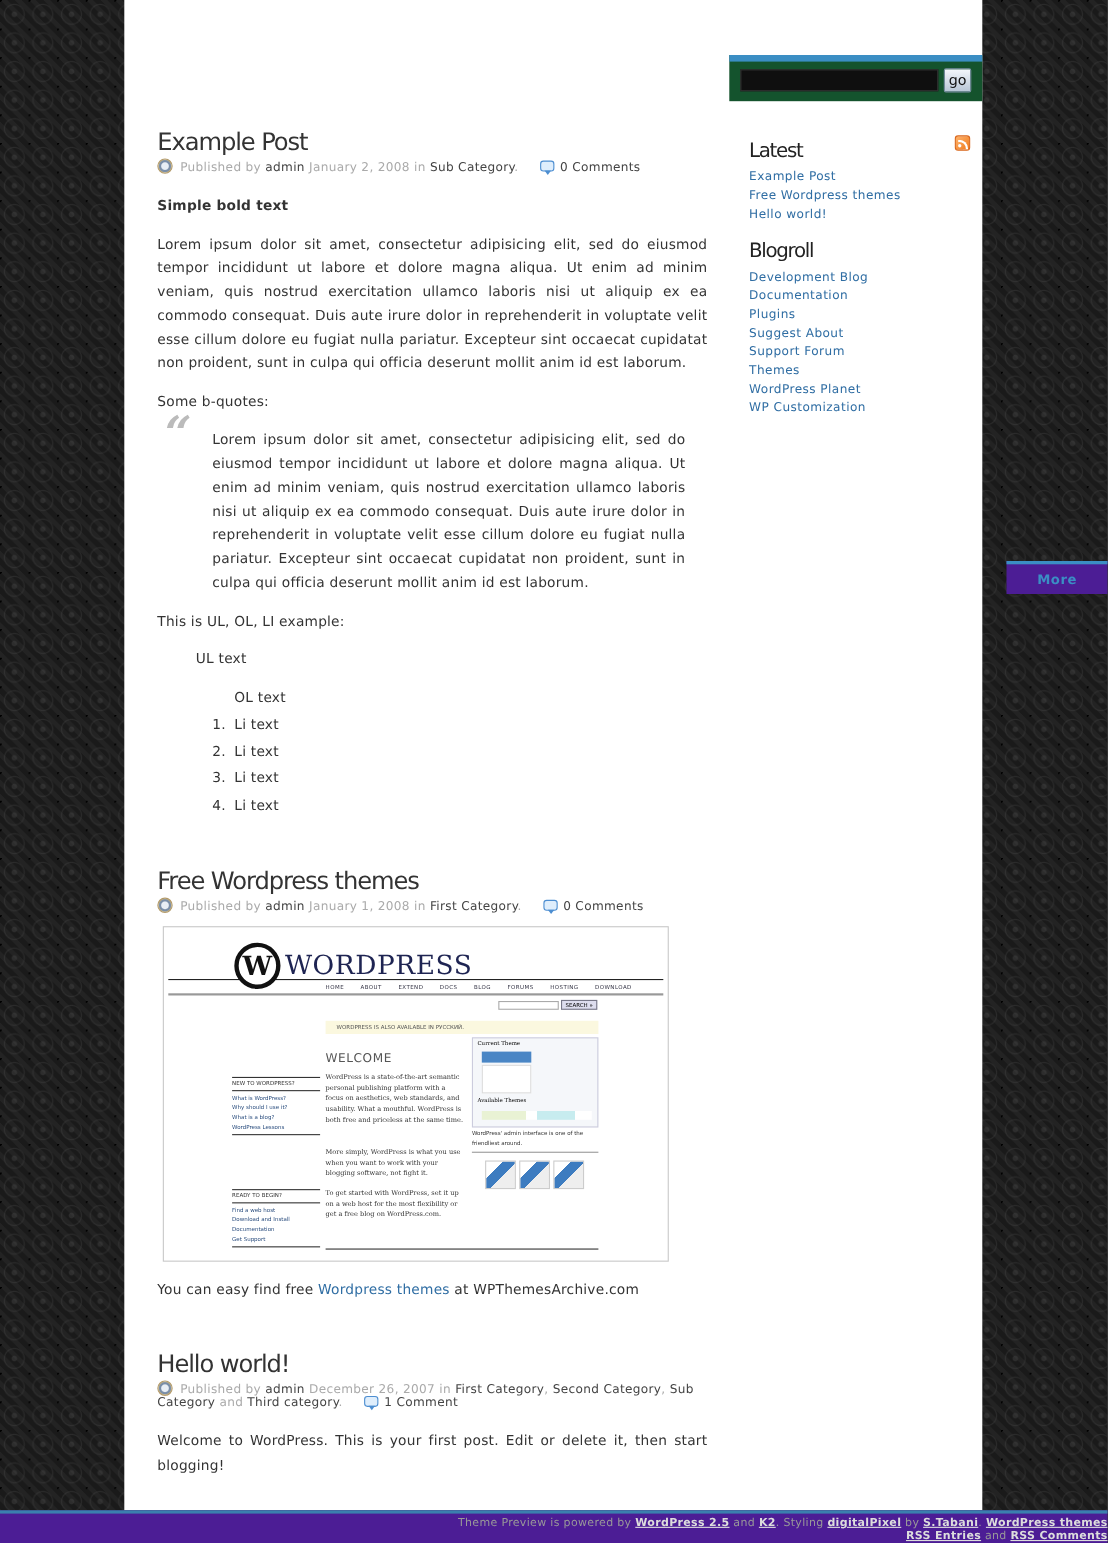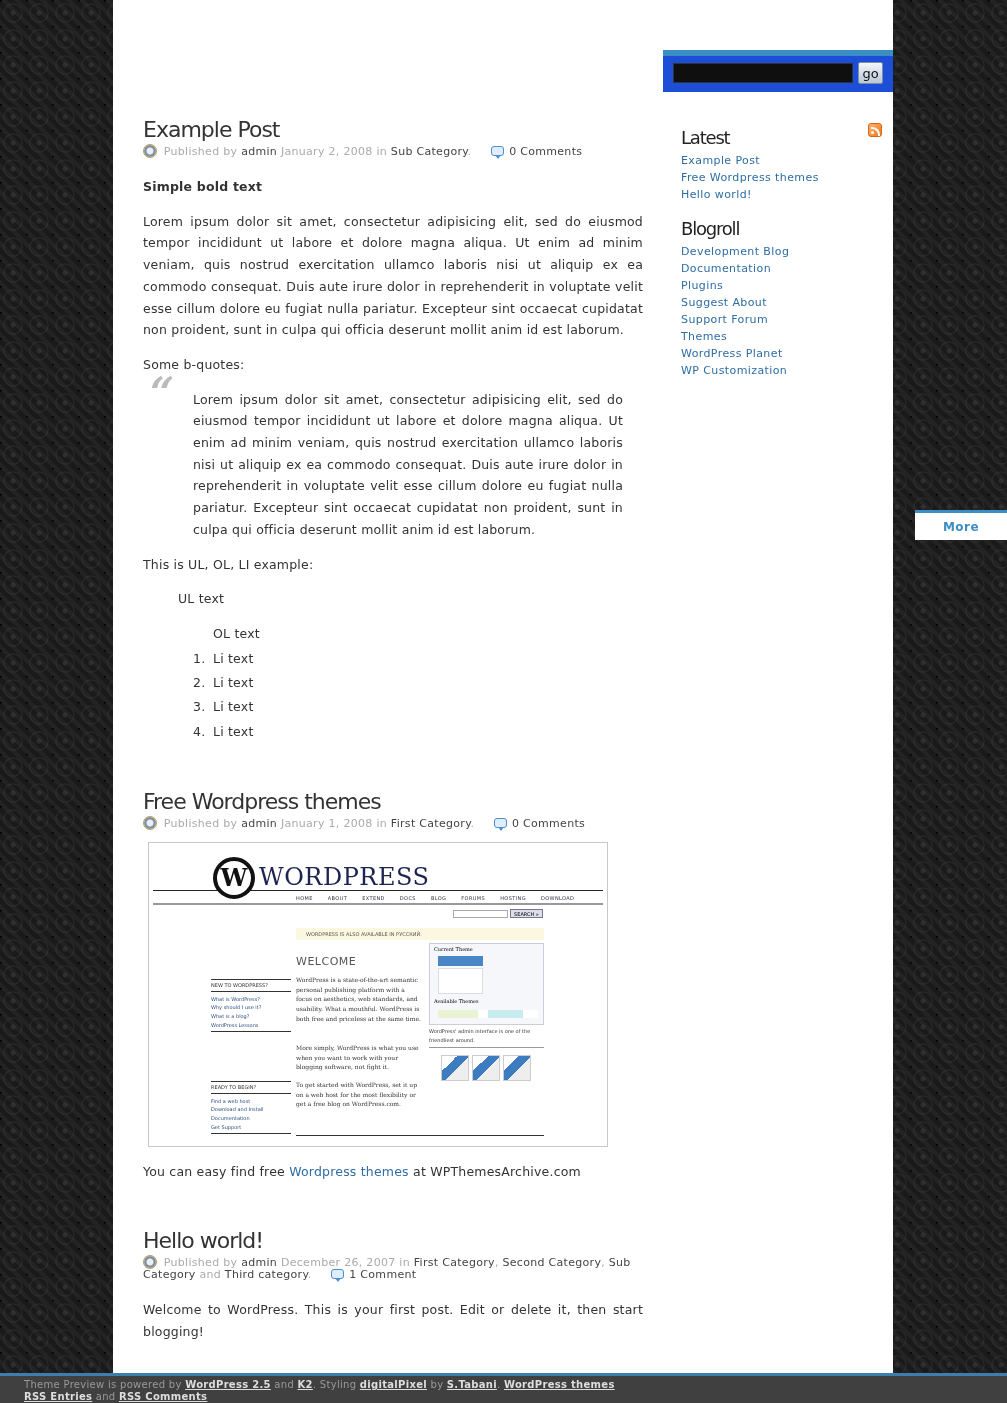--- a/index.html
+++ b/index.html
@@ -37,21 +37,21 @@
     font-family: "DejaVu Sans", sans-serif; font-weight: bold; font-size: 27px; letter-spacing: -1px;
   }
   #nav { position: absolute; right: 0; top: 0; height: 50px; display: flex; }
   #nav a {
     display: block; height: 50px; line-height: 50px; padding: 0 11px;
     font-size: 11px; color: #fff; text-decoration: none; letter-spacing: .5px;
   }
   #nav a.current { background: #fff; color: #222; padding: 0 10px; }
   #searchbox {
     position: absolute; left: 550px; top: 50px; width: 230px; height: 42px;
-    background: #1d4ed8; border-top: 6px solid #3b8ec4;
+    background: #14532d; border-top: 6px solid #3b8ec4;
   }
   #searchbox input {
     position: absolute; left: 10px; top: 7px; width: 180px; height: 20px;
     background: #0f0f0f; border: 1px solid #333; color: #ccc; font-size: 11px; padding: 0 4px;
   }
   #searchbox button {
     position: absolute; left: 195px; top: 6px; width: 25px; height: 22px;
     background: linear-gradient(#f4f7fb, #b8c6d6); border: 1px solid #7c90a5; border-radius: 2px;
     font-size: 13px; color: #111; font-family: "DejaVu Sans", sans-serif;
   }
@@ -134,27 +134,27 @@
   .rss::before { content: ""; position: absolute; left: 2px; top: 3px; width: 7px; height: 7px; border-top: 2px solid #fff; border-right: 2px solid #fff; border-top-right-radius: 8px; }
   .widget-title {
     font-family: "DejaVu Sans", sans-serif; font-weight: normal; font-size: 18px; color: #222;
     letter-spacing: -1.2px; line-height: 20px; margin-top: 12px;
   }
   .widget ul { list-style: none; margin-top: 4px; }
   .widget li { font-size: 11px; line-height: 17px; letter-spacing: .4px; }
   .widget + .widget .widget-title { margin-top: 16px; }
   #more-tab {
     position: absolute; left: 915px; top: 510px; width: 92px; height: 30px;
-    background: #ffffff; border-top: 3px solid #3b8ec4;
+    background: #4c1d95; border-top: 3px solid #3b8ec4;
     text-align: center; line-height: 28px; color: #3b8ec4; font-weight: bold; font-size: 12px; letter-spacing: .5px;
   }
   #footer {
     position: absolute; left: 0; top: 1373px; width: 1007px; height: 30px;
-    background: #404040; border-top: 3px solid #3b7fae; text-align: left;
-    font-size: 10px; color: #999; line-height: 12px; padding-top: 3px; letter-spacing: .3px; padding-left: 24px;
+    background: #4c1d95; border-top: 3px solid #3b7fae; text-align: right;
+    font-size: 10px; color: #999; line-height: 12px; padding-top: 3px; letter-spacing: .3px;
   }
   #footer a { color: #ddd; font-weight: bold; text-decoration: underline; }
 </style>
 </head>
 <body>
 
 <div id="page">
 
   <div id="searchbox">
     <input type="text" placeholder="" style="">

